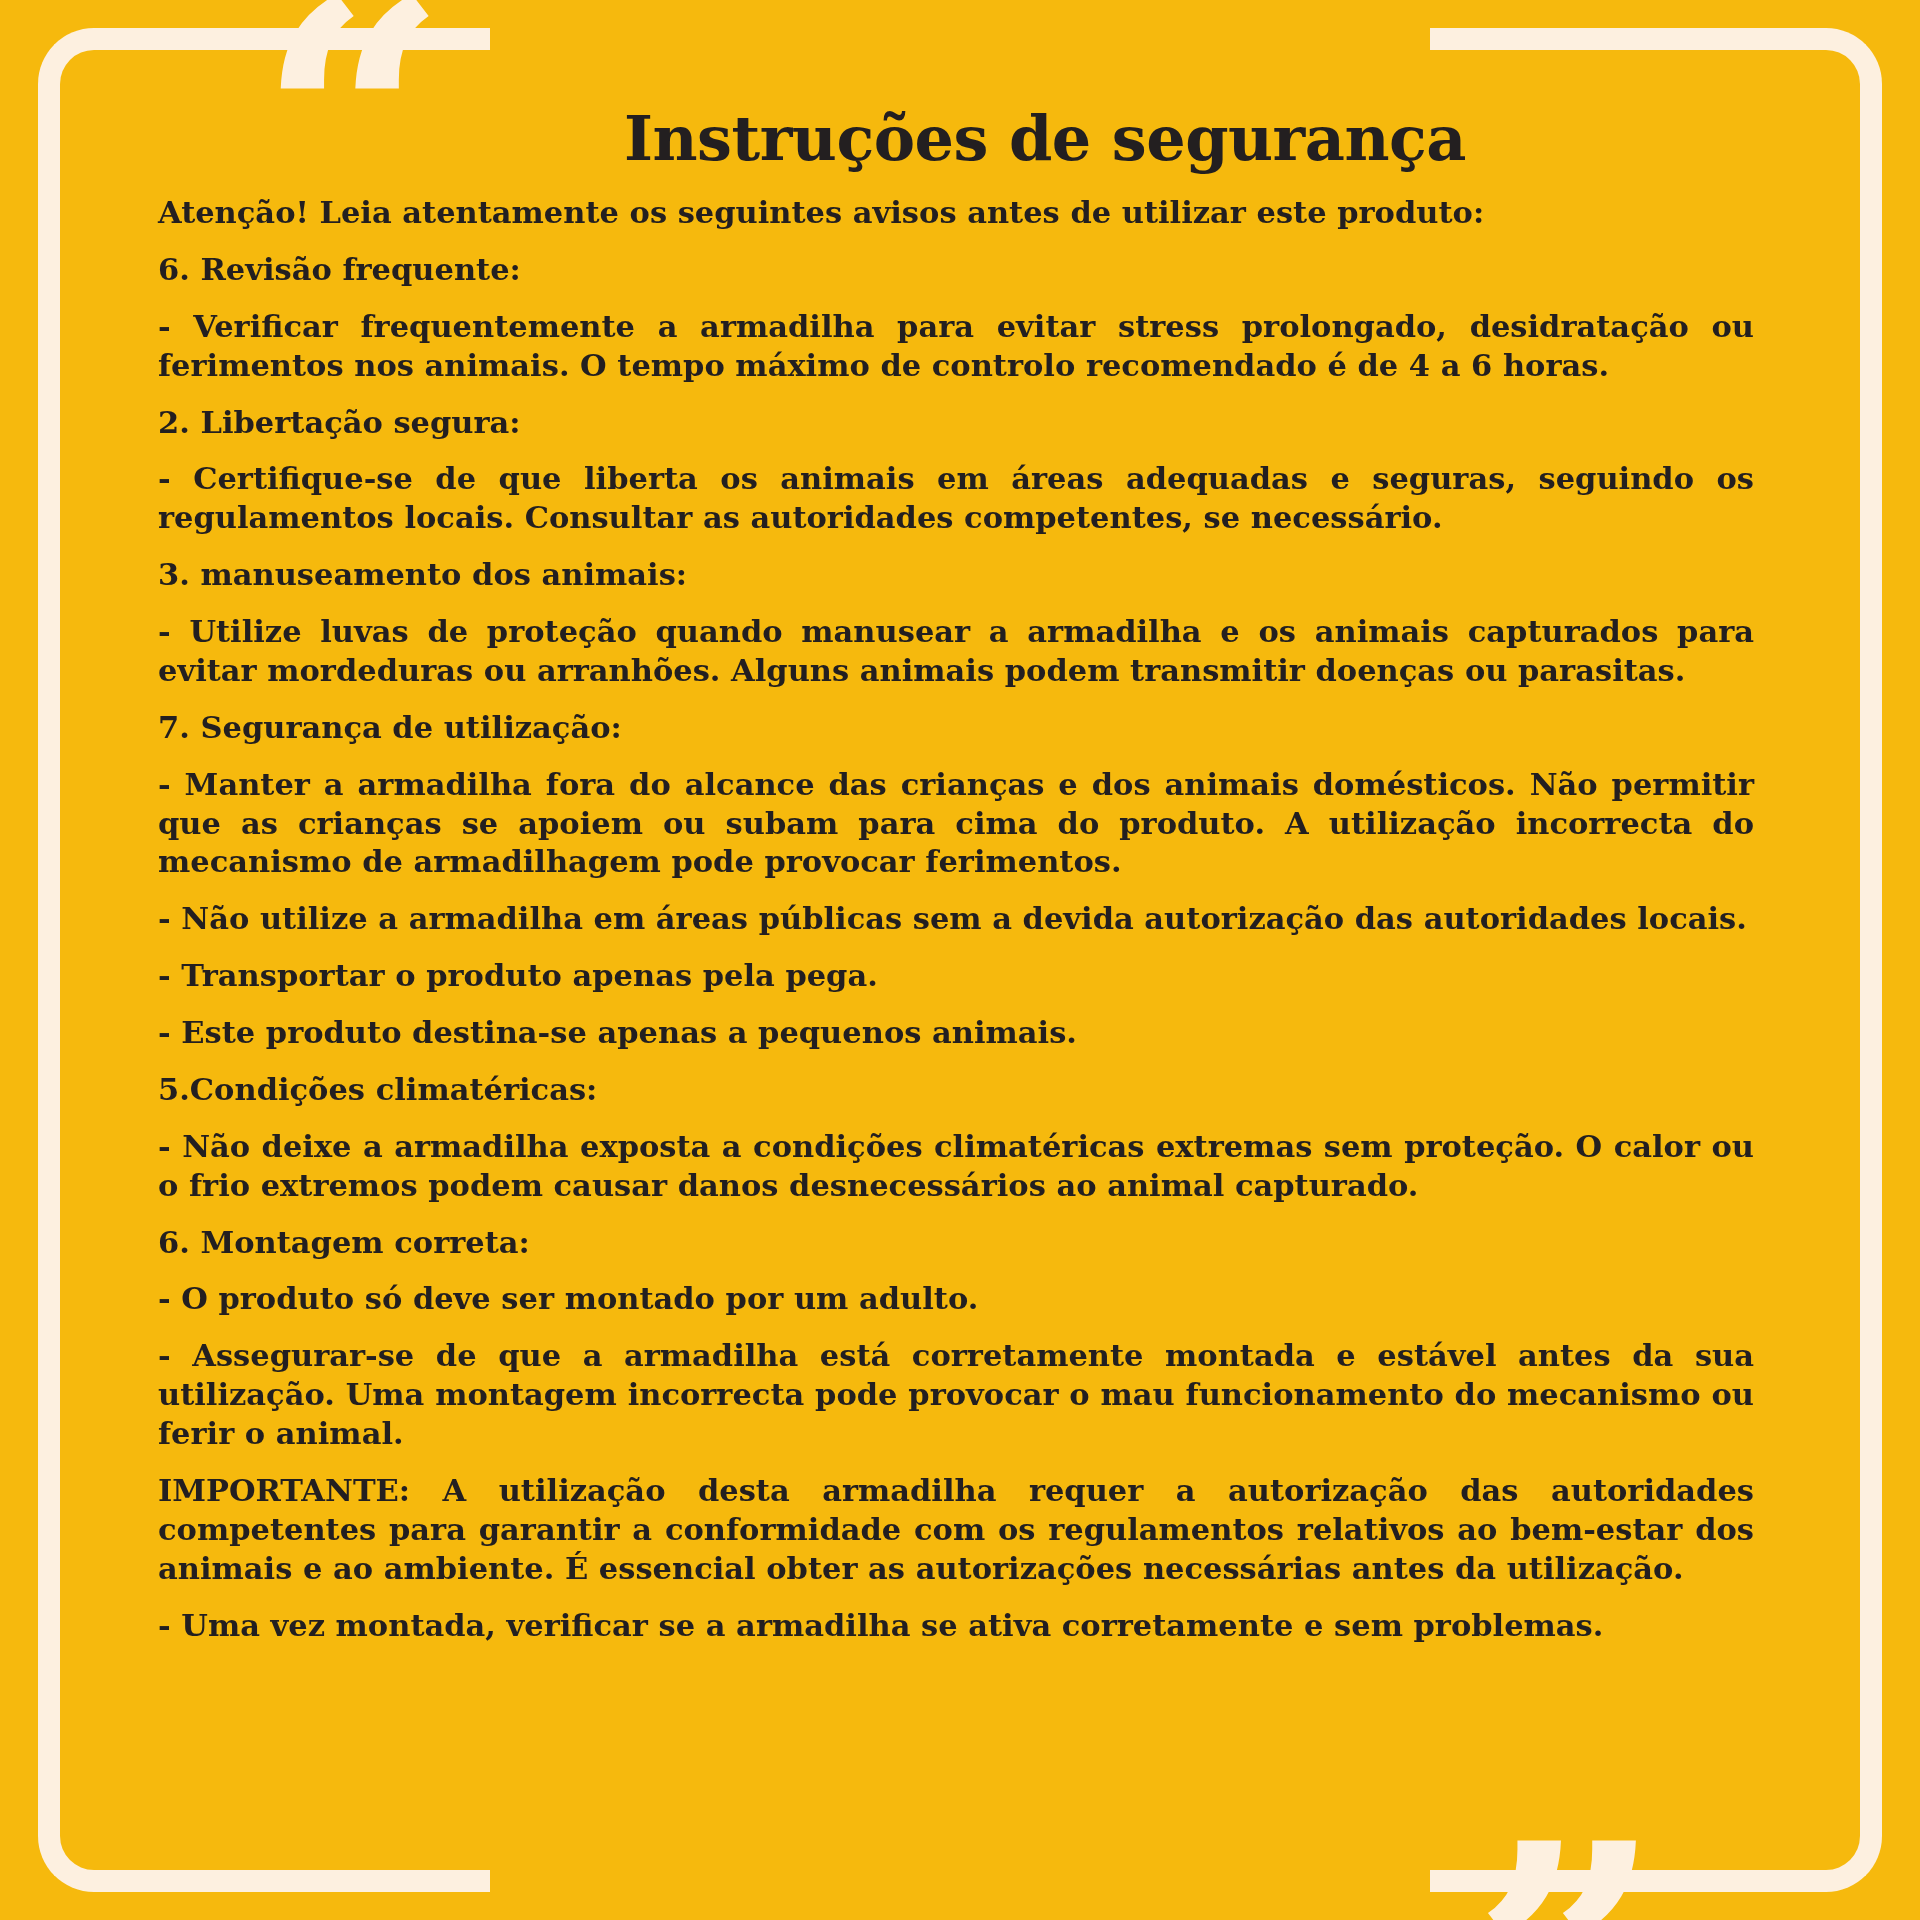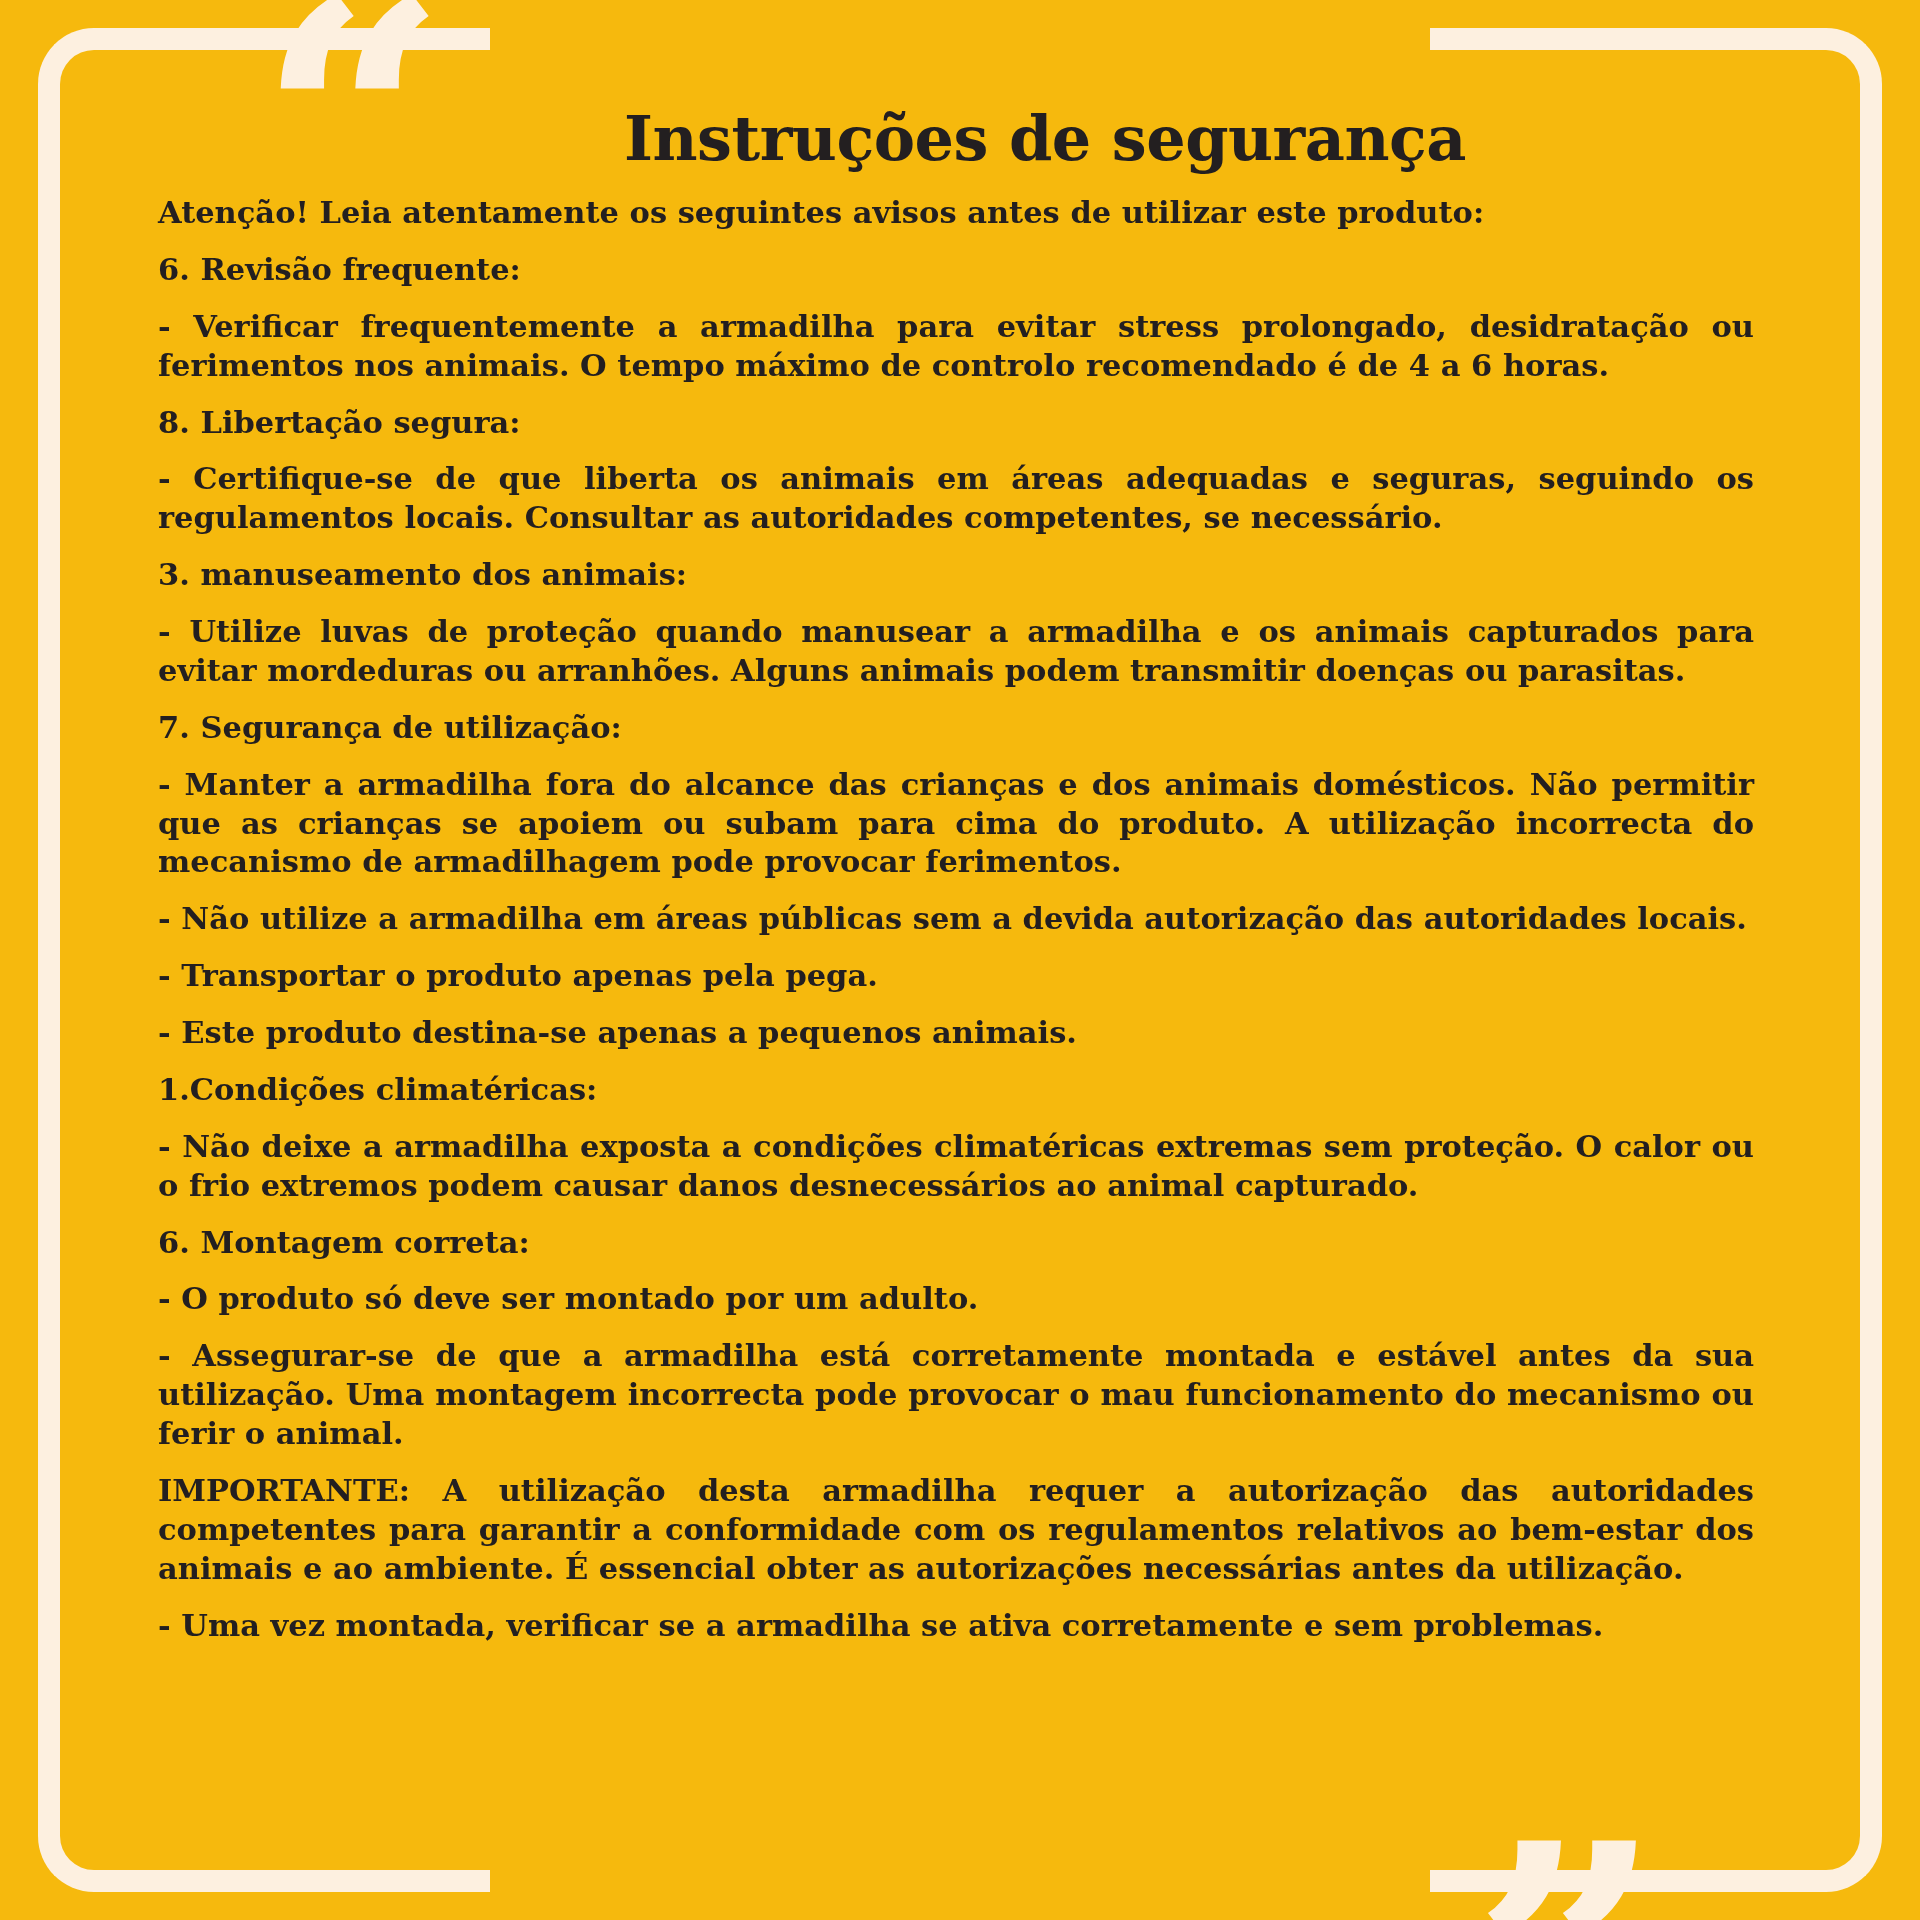--- a/index.html
+++ b/index.html
@@ -167,30 +167,30 @@
   <div class="quote-mark quote-open">“</div>
   <div class="quote-mark quote-close">”</div>
 
   <div class="content">
     <h1 class="title">Instruções de segurança</h1>
 
     <div class="body-text">
       <p class="line nojust">Atenção! Leia atentamente os seguintes avisos antes de utilizar este produto:</p>
       <p class="line nojust">6. Revisão frequente:</p>
       <p class="line">- Verificar frequentemente a armadilha para evitar stress prolongado, desidratação ou ferimentos nos animais. O tempo máximo de controlo recomendado é de 4 a 6 horas.</p>
-      <p class="line nojust">8.  Libertação segura:</p>
+      <p class="line nojust">2.  Libertação segura:</p>
       <p class="line">- Certifique-se de que liberta os animais em áreas adequadas e seguras, seguindo os regulamentos locais. Consultar as autoridades competentes, se necessário.</p>
       <p class="line nojust">3. manuseamento dos animais:</p>
       <p class="line">- Utilize luvas de proteção quando manusear a armadilha e os animais capturados para evitar mordeduras ou arranhões. Alguns animais podem transmitir doenças ou parasitas.</p>
       <p class="line nojust">7.  Segurança de utilização:</p>
       <p class="line">- Manter a armadilha fora do alcance das crianças e dos animais domésticos. Não permitir que as crianças se apoiem ou subam para cima do produto. A utilização incorrecta do mecanismo de armadilhagem pode provocar ferimentos.</p>
       <p class="line">- Não utilize a armadilha em áreas públicas sem a devida autorização das autoridades locais.</p>
       <p class="line nojust">- Transportar o produto apenas pela pega.</p>
       <p class="line nojust">- Este produto destina-se apenas a pequenos animais.</p>
-      <p class="line nojust">1.Condições climatéricas:</p>
+      <p class="line nojust">5.Condições climatéricas:</p>
       <p class="line">- Não deixe a armadilha exposta a condições climatéricas extremas sem proteção. O calor ou o frio extremos podem causar danos desnecessários ao animal capturado.</p>
       <p class="line nojust">6.  Montagem correta:</p>
       <p class="line nojust">- O produto só deve ser montado por um adulto.</p>
       <p class="line">- Assegurar-se de que a armadilha está corretamente montada e estável antes da sua utilização. Uma montagem incorrecta pode provocar o mau funcionamento do mecanismo ou ferir o animal.</p>
       <p class="line">IMPORTANTE: A utilização desta armadilha requer a autorização das autoridades competentes para garantir a conformidade com os regulamentos relativos ao bem-estar dos animais e ao ambiente. É essencial obter as autorizações necessárias antes da utilização.</p>
       <p class="line">- Uma vez montada, verificar se a armadilha se ativa corretamente e sem problemas.</p>
     </div>
   </div>
 </div>
 

